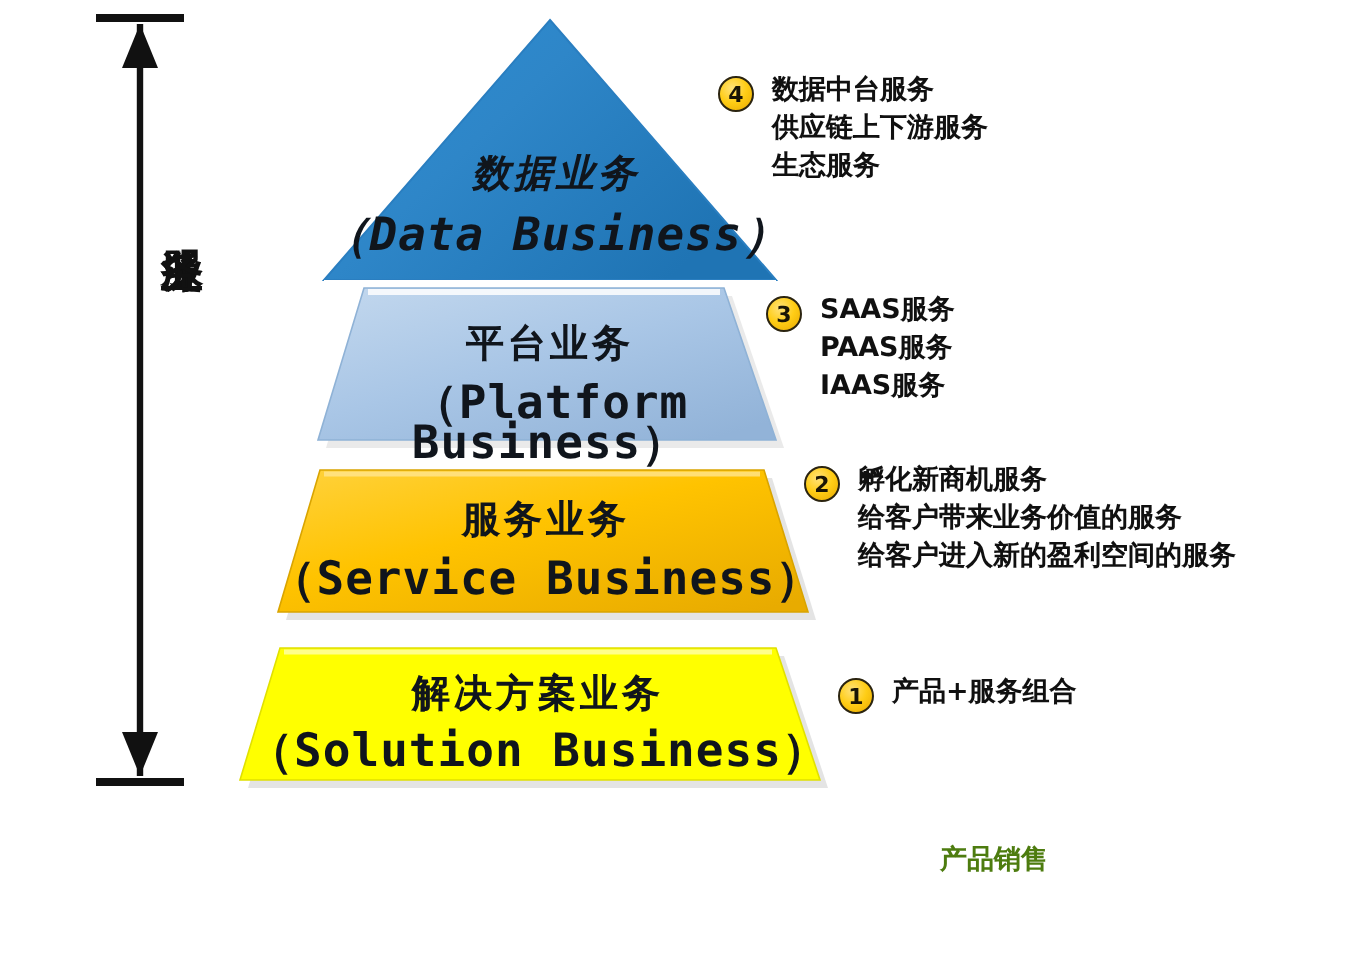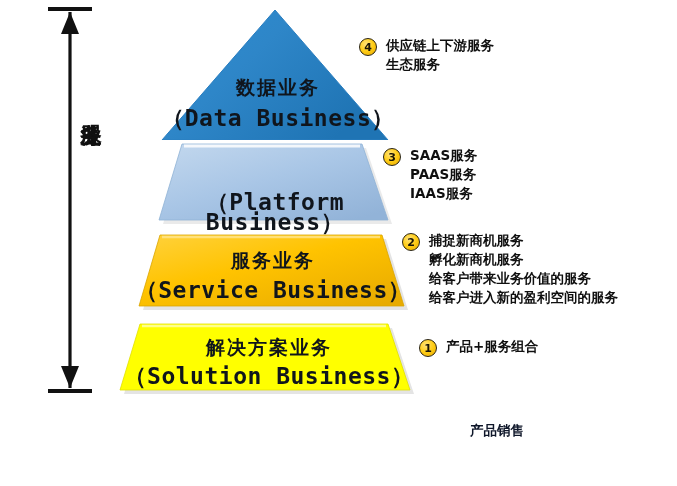--- a/index.html
+++ b/index.html
@@ -77,40 +77,40 @@
     color:#101010;
     white-space:nowrap;
   }
   .annot-lines div{white-space:nowrap;}
   .annot-plain{
     position:absolute;
     font-family:"DejaVu Sans","Liberation Sans",sans-serif;
     font-weight:700;
     font-size:13.5px;
     line-height:19px;
-    color:#0f172a;
+    color:#4d7c0f;
     white-space:nowrap;
   }
 </style>
 </head>
 <body>
 
 <div id="stage">
 
   <svg class="scale-arrow" viewBox="0 0 60 400" width="60" height="400">
     <line x1="8" y1="9" x2="52" y2="9" stroke="#111" stroke-width="4"></line>
     <line x1="30" y1="12" x2="30" y2="388" stroke="#111" stroke-width="3.2"></line>
     <polygon points="30,12 21,34 39,34" fill="#111"></polygon>
     <polygon points="30,388 21,366 39,366" fill="#111"></polygon>
     <line x1="8" y1="391" x2="52" y2="391" stroke="#111" stroke-width="4"></line>
   </svg>
 
   <div class="vlabel">泛服务业务</div>
 
-  <div class="layer" style="left:160px;top:4px;width:240px;height:145px;">
+  <div class="layer" style="left:160px;top:4px;width:240px;height:145px;font-style:italic;">
     <svg width="240" height="145" viewBox="0 0 240 145">
       <defs>
         <linearGradient id="gData" x1="0" y1="0" x2="1" y2="0.6">
           <stop offset="0%" stop-color="#2d8ed3"></stop>
           <stop offset="45%" stop-color="#2e86c8"></stop>
           <stop offset="100%" stop-color="#1f74b4"></stop>
         </linearGradient>
       </defs>
       <polygon points="115,6 228,136 2,136" fill="url(#gData)"></polygon>
       <polygon points="115,6 228,136 2,136" fill="none" stroke="#2a7ec0" stroke-width="1"></polygon>
@@ -126,20 +126,21 @@
         <linearGradient id="gPlat" x1="0" y1="0" x2="0.85" y2="1">
           <stop offset="0%" stop-color="#c3d8ee"></stop>
           <stop offset="50%" stop-color="#a9c6e6"></stop>
           <stop offset="100%" stop-color="#92b3d8"></stop>
         </linearGradient>
       </defs>
       <polygon points="42,2 222,2 248,78 19,78" fill="#d9d9d9" opacity="0.55" transform="translate(4,4)"></polygon>
       <polygon points="42,2 222,2 248,78 19,78" fill="url(#gPlat)" stroke="#8fb2d6" stroke-width="0.8"></polygon>
       <line x1="44" y1="4" x2="220" y2="4" stroke="#ffffff" stroke-width="3" opacity="0.85"></line>
     </svg>
+    <div class="layer-text cn" style="top:19px;left:0;">平台业务</div>
     <div class="layer-text en" style="top:50px;left:0;">（Platform Business）</div>
   </div>
 
   <div class="layer" style="left:128px;top:232px;width:290px;height:86px;">
     <svg width="290" height="86" viewBox="0 0 290 86">
       <defs>
         <linearGradient id="gServ" x1="0" y1="0" x2="0.9" y2="1">
           <stop offset="0%" stop-color="#ffd23d"></stop>
           <stop offset="45%" stop-color="#ffc300"></stop>
           <stop offset="100%" stop-color="#e8ab00"></stop>
@@ -160,38 +161,38 @@
       <line x1="28" y1="6" x2="272" y2="6" stroke="#ffff9c" stroke-width="2.4" opacity="0.9"></line>
     </svg>
     <div class="layer-text cn" style="top:16px;left:0;">解决方案业务</div>
     <div class="layer-text en" style="top:46px;left:0;">（Solution Business）</div>
   </div>
 
 
   <div class="annot" style="left:359px;top:36px;">
     <div class="badge">4</div>
     <div class="annot-lines">
+      <div>数据中台服务</div>
       <div>供应链上下游服务</div>
       <div>生态服务</div>
     </div>
   </div>
 
   <div class="annot" style="left:383px;top:146px;">
     <div class="badge">3</div>
     <div class="annot-lines">
       <div>SAAS服务</div>
       <div>PAAS服务</div>
       <div>IAAS服务</div>
     </div>
   </div>
 
   <div class="annot" style="left:402px;top:231px;">
     <div class="badge">2</div>
     <div class="annot-lines">
-      <div>捕捉新商机服务</div>
       <div>孵化新商机服务</div>
       <div>给客户带来业务价值的服务</div>
       <div>给客户进入新的盈利空间的服务</div>
     </div>
   </div>
 
   <div class="annot" style="left:419px;top:337px;">
     <div class="badge">1</div>
     <div class="annot-lines">
       <div>产品+服务组合</div>

